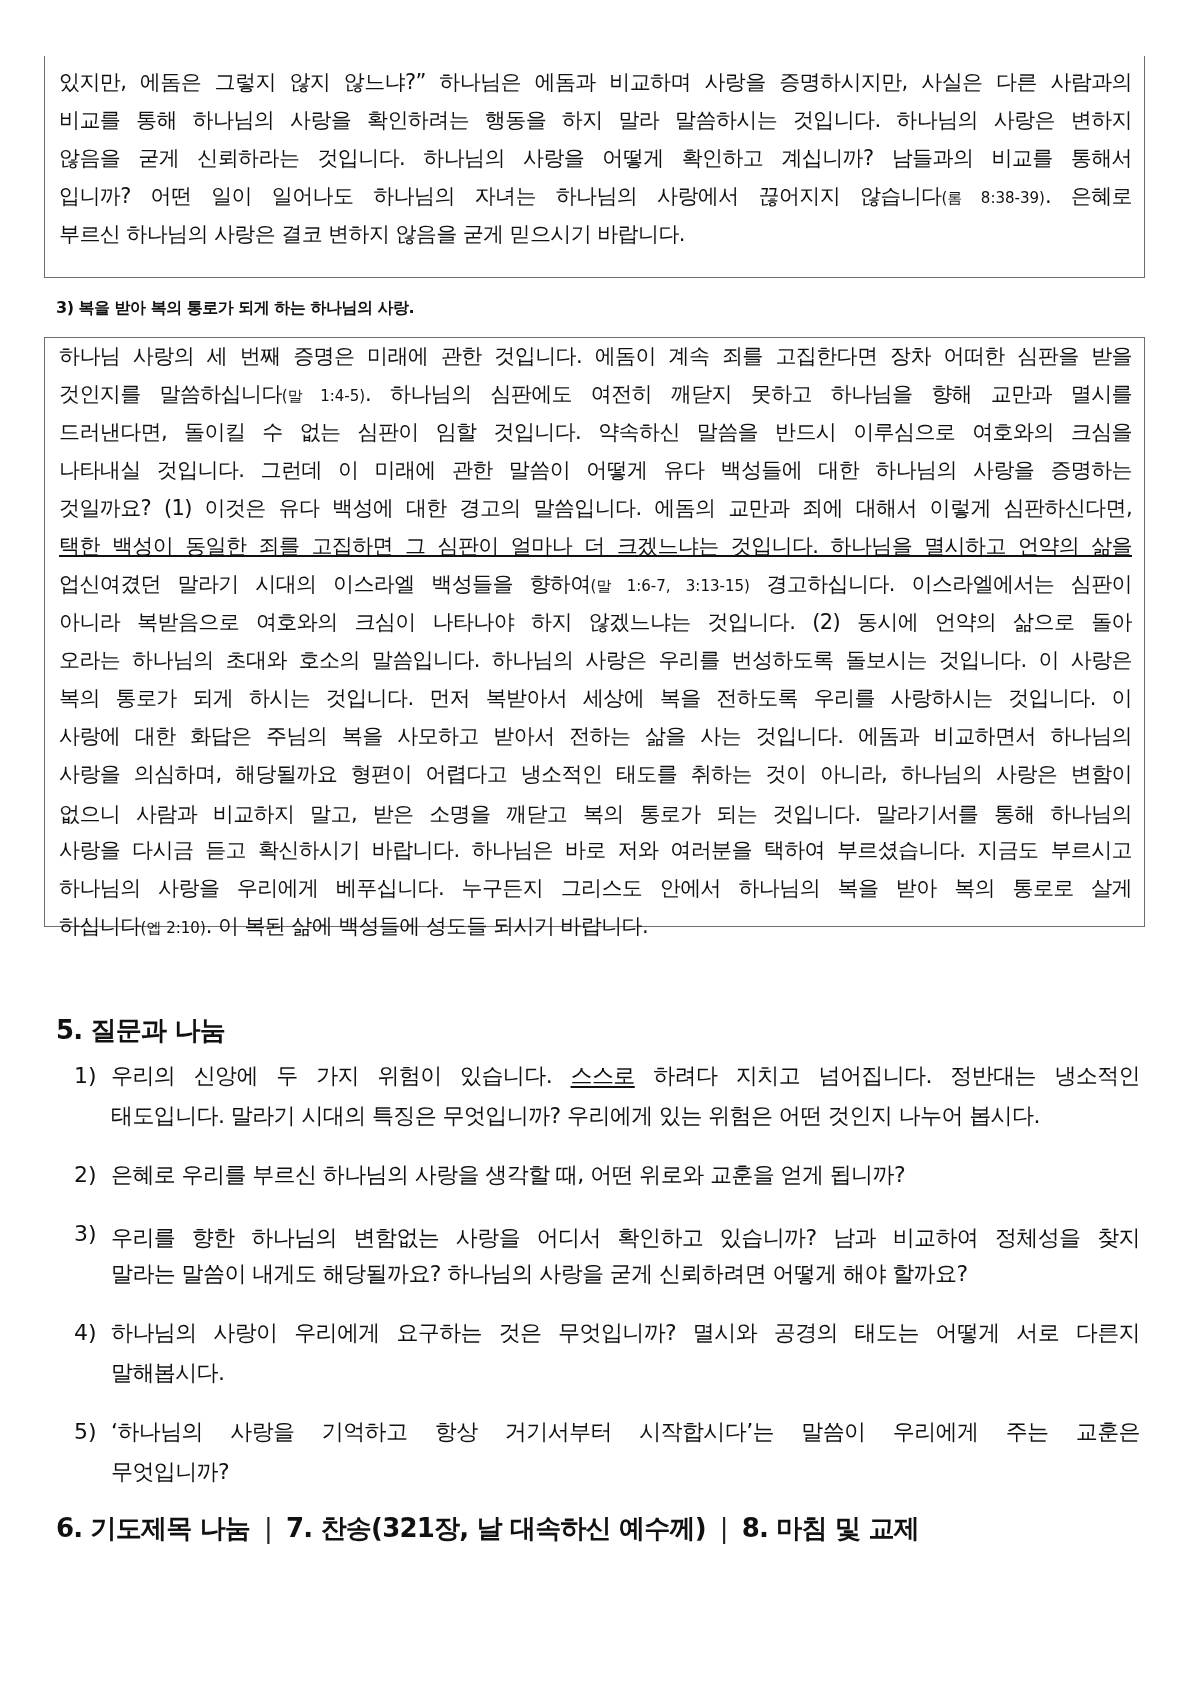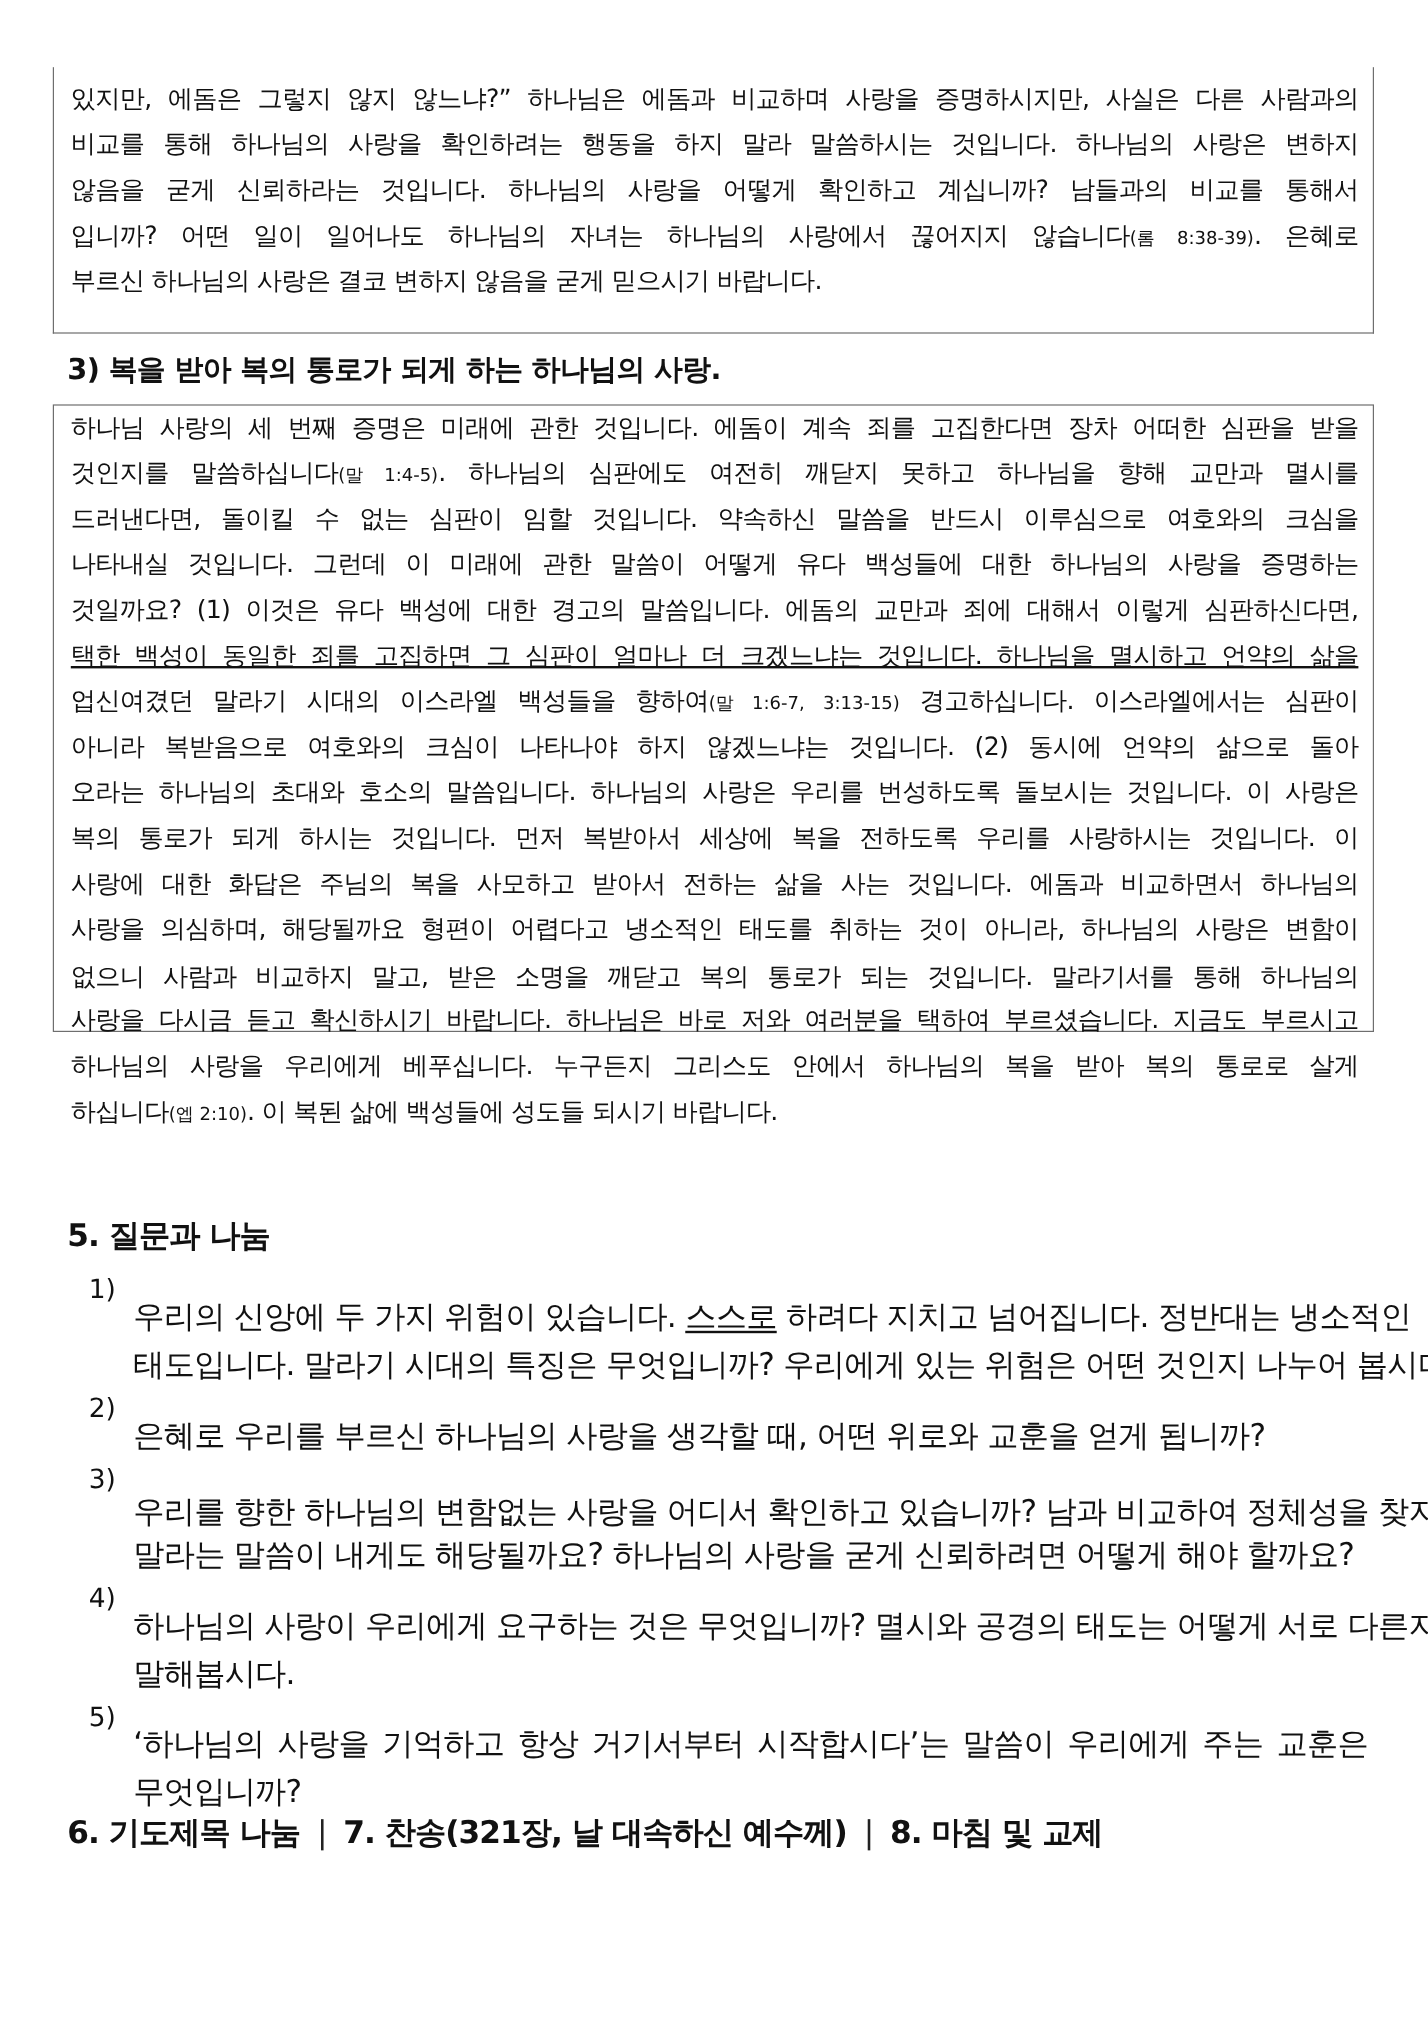--- a/index.html
+++ b/index.html
@@ -50,21 +50,21 @@
       text-align-last: left;
     }
     .ref {
       font-size: 15px;
       letter-spacing: 0;
     }
     .sub-heading {
       position: absolute;
       left: 56px;
       top: 290px;
-      font-size: 24px;
+      font-size: 16px;
       font-weight: bold;
       line-height: 36px;
       letter-spacing: -0.5px;
       white-space: nowrap;
     }
     .section-heading {
       position: absolute;
       left: 56px;
       font-size: 26px;
       font-weight: bold;
@@ -81,27 +81,26 @@
       position: absolute;
       left: 0;
       top: 0;
       font-size: 22px;
       line-height: 40px;
     }
     .q-line {
       position: absolute;
       left: 37px;
       right: 0;
-      font-size: 26px;
+      font-size: 22px;
       line-height: 40px;
       white-space: nowrap;
       text-align: justify;
       text-align-last: justify;
       letter-spacing: -0.6px;
-      margin-top: 22px;
     }
     .q-line.last {
       text-align-last: left;
     }
     .u {
       text-decoration: underline;
       text-underline-offset: 3px;
     }
     .sep {
       display: inline-block;
@@ -118,21 +117,21 @@
   <div class="box cont" style="top:56px;height:222px;">
     <div class="box-line" style="top:6px;">있지만, 에돔은 그렇지 않지 않느냐?” 하나님은 에돔과 비교하며 사랑을 증명하시지만, 사실은 다른 사람과의</div>
     <div class="box-line" style="top:44px;">비교를 통해 하나님의 사랑을 확인하려는 행동을 하지 말라 말씀하시는 것입니다. 하나님의 사랑은 변하지</div>
     <div class="box-line" style="top:82px;">않음을 굳게 신뢰하라는 것입니다. 하나님의 사랑을 어떻게 확인하고 계십니까? 남들과의 비교를 통해서</div>
     <div class="box-line" style="top:120px;"><span>입니까? 어떤 일이 일어나도 하나님의 자녀는 하나님의 사랑에서 끊어지지 않습니다</span><span class="ref">(롬 8:38-39)</span><span>. 은혜로</span></div>
     <div class="box-line last" style="top:158px;">부르신 하나님의 사랑은 결코 변하지 않음을 굳게 믿으시기 바랍니다.</div>
   </div>
 
   <div class="sub-heading">3)  복을 받아 복의 통로가 되게 하는 하나님의 사랑.</div>
 
-  <div class="box" style="top:337px;height:523px;">
+  <div class="box" style="top:337px;height:590px;">
     <div class="box-line" style="top:-2px;">하나님 사랑의 세 번째 증명은 미래에 관한 것입니다. 에돔이 계속 죄를 고집한다면 장차 어떠한 심판을 받을</div>
     <div class="box-line" style="top:36px;"><span>것인지를 말씀하십니다</span><span class="ref">(말 1:4-5)</span><span>. 하나님의 심판에도 여전히 깨닫지 못하고 하나님을 향해 교만과 멸시를</span></div>
     <div class="box-line" style="top:74px;">드러낸다면, 돌이킬 수 없는 심판이 임할 것입니다. 약속하신 말씀을 반드시 이루심으로 여호와의 크심을</div>
     <div class="box-line" style="top:112px;">나타내실 것입니다. 그런데 이 미래에 관한 말씀이 어떻게 유다 백성들에 대한 하나님의 사랑을 증명하는</div>
     <div class="box-line" style="top:150px;">것일까요? (1) 이것은 유다 백성에 대한 경고의 말씀입니다. 에돔의 교만과 죄에 대해서 이렇게 심판하신다면,</div>
     <div class="box-line" style="top:188px;text-decoration:underline;">택한 백성이 동일한 죄를 고집하면 그 심판이 얼마나 더 크겠느냐는 것입니다. 하나님을 멸시하고 언약의 삶을</div>
     <div class="box-line" style="top:226px;"><span>업신여겼던 말라기 시대의 이스라엘 백성들을 향하여</span><span class="ref">(말 1:6-7, 3:13-15)</span><span> 경고하십니다. 이스라엘에서는 심판이</span></div>
     <div class="box-line" style="top:264px;">아니라 복받음으로 여호와의 크심이 나타나야 하지 않겠느냐는 것입니다. (2) 동시에 언약의 삶으로 돌아</div>
     <div class="box-line" style="top:302px;">오라는 하나님의 초대와 호소의 말씀입니다. 하나님의 사랑은 우리를 번성하도록 돌보시는 것입니다. 이 사랑은</div>
     <div class="box-line" style="top:378px;">사랑에 대한 화답은 주님의 복을 사모하고 받아서 전하는 삶을 사는 것입니다. 에돔과 비교하면서 하나님의</div>

